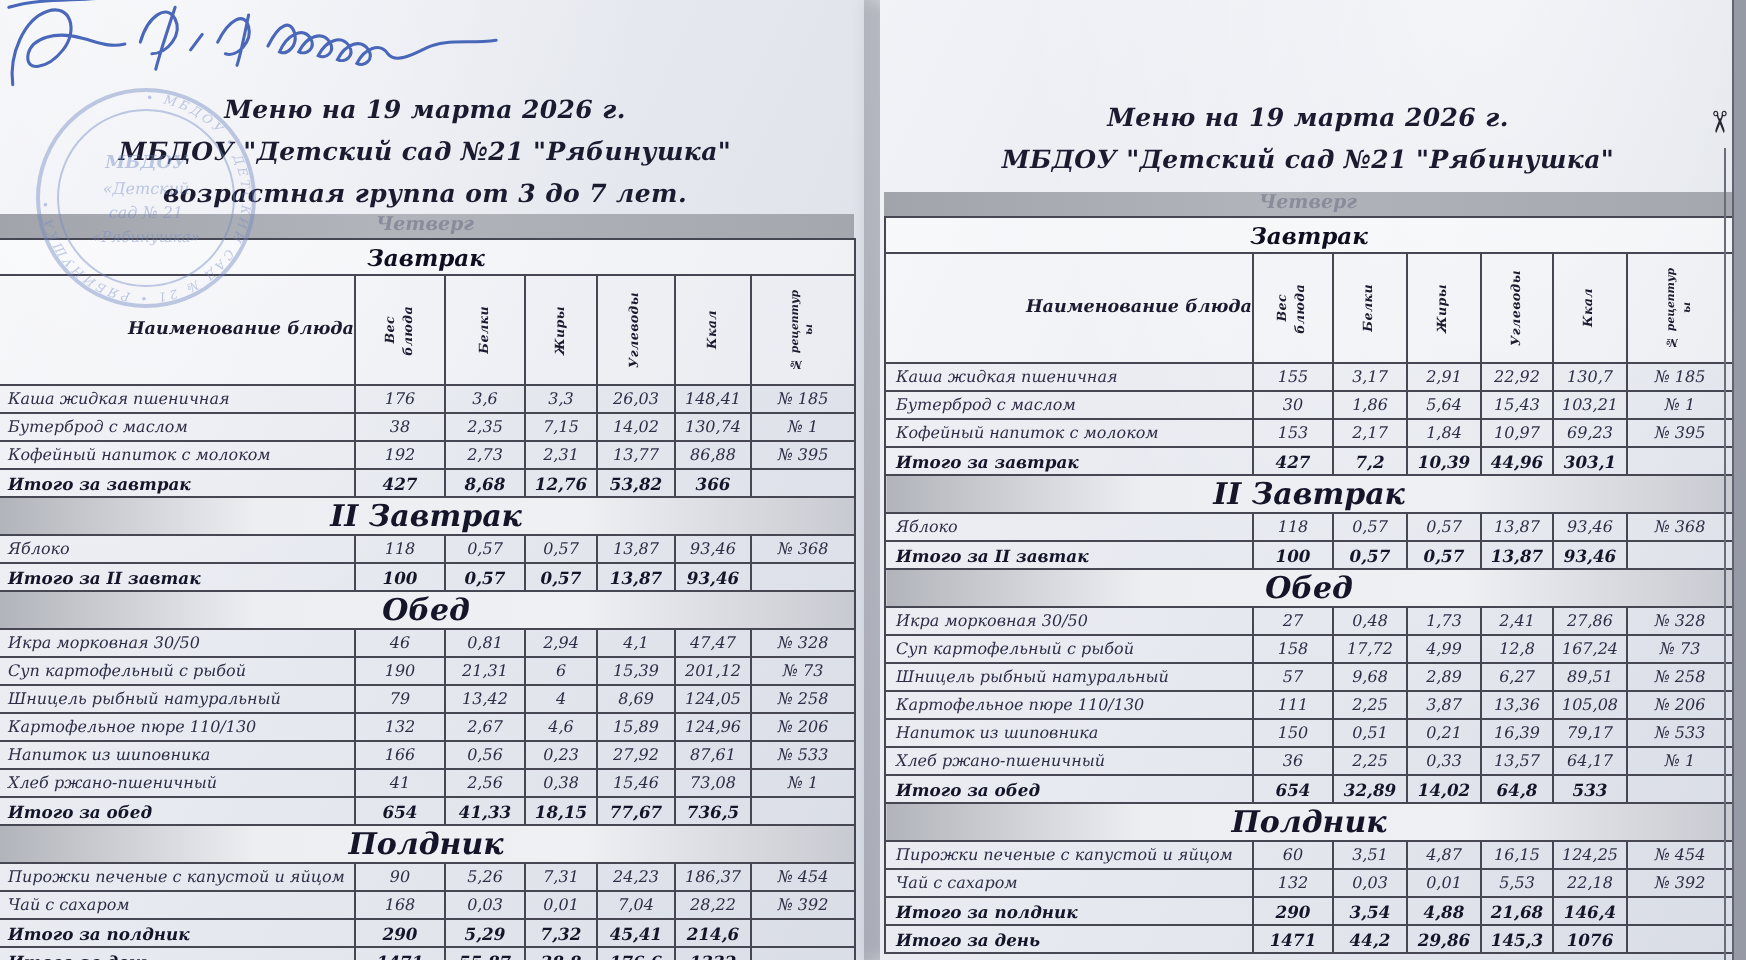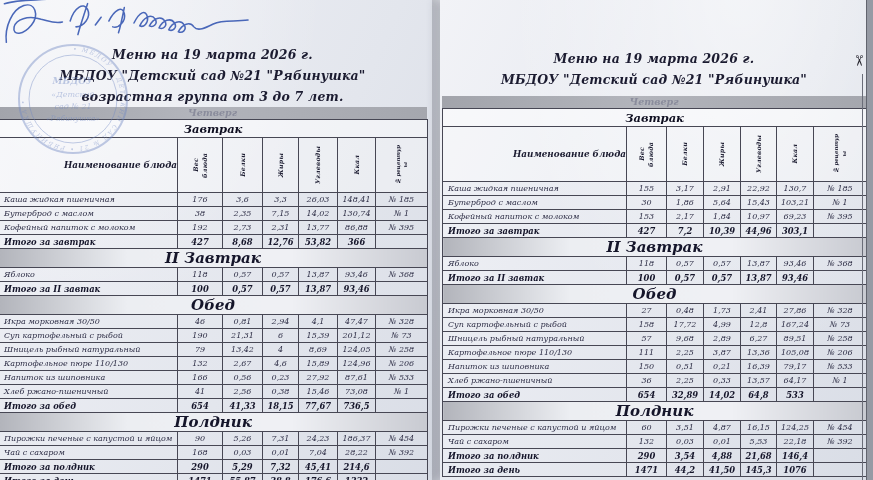--- a/index.html
+++ b/index.html
@@ -531,21 +531,21 @@
             <td class="num">3,54</td>
             <td class="num">4,88</td>
             <td class="num">21,68</td>
             <td class="num">146,4</td>
             <td class="num"></td>
           </tr>
           <tr class="data total">
             <td class="dish">Итого за день</td>
             <td class="num">1471</td>
             <td class="num">44,2</td>
-            <td class="num">41,50</td>
+            <td class="num">29,86</td>
             <td class="num">145,3</td>
             <td class="num">1076</td>
             <td class="num"></td>
           </tr>
         </tbody>
     </table>
 
     <div class="scissors">✂</div>
     <div class="cut-line"></div>
   </div>

